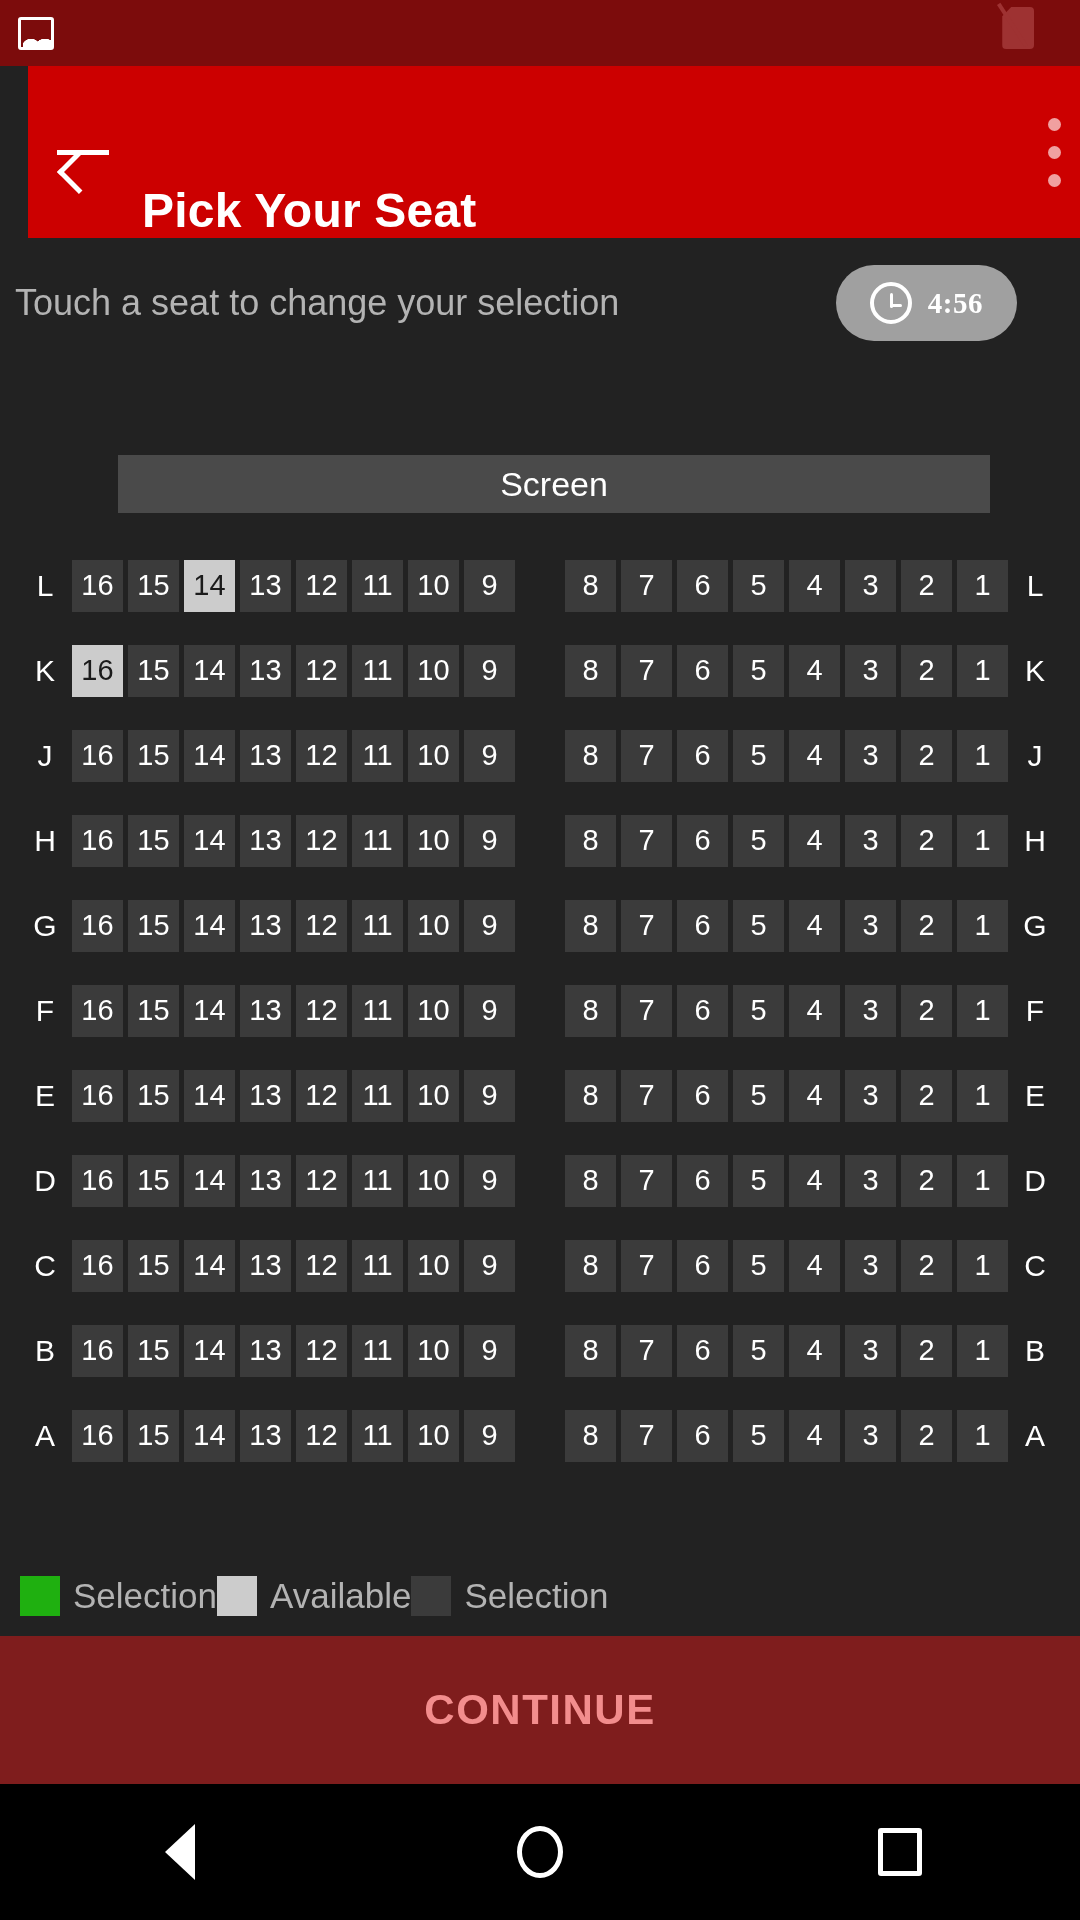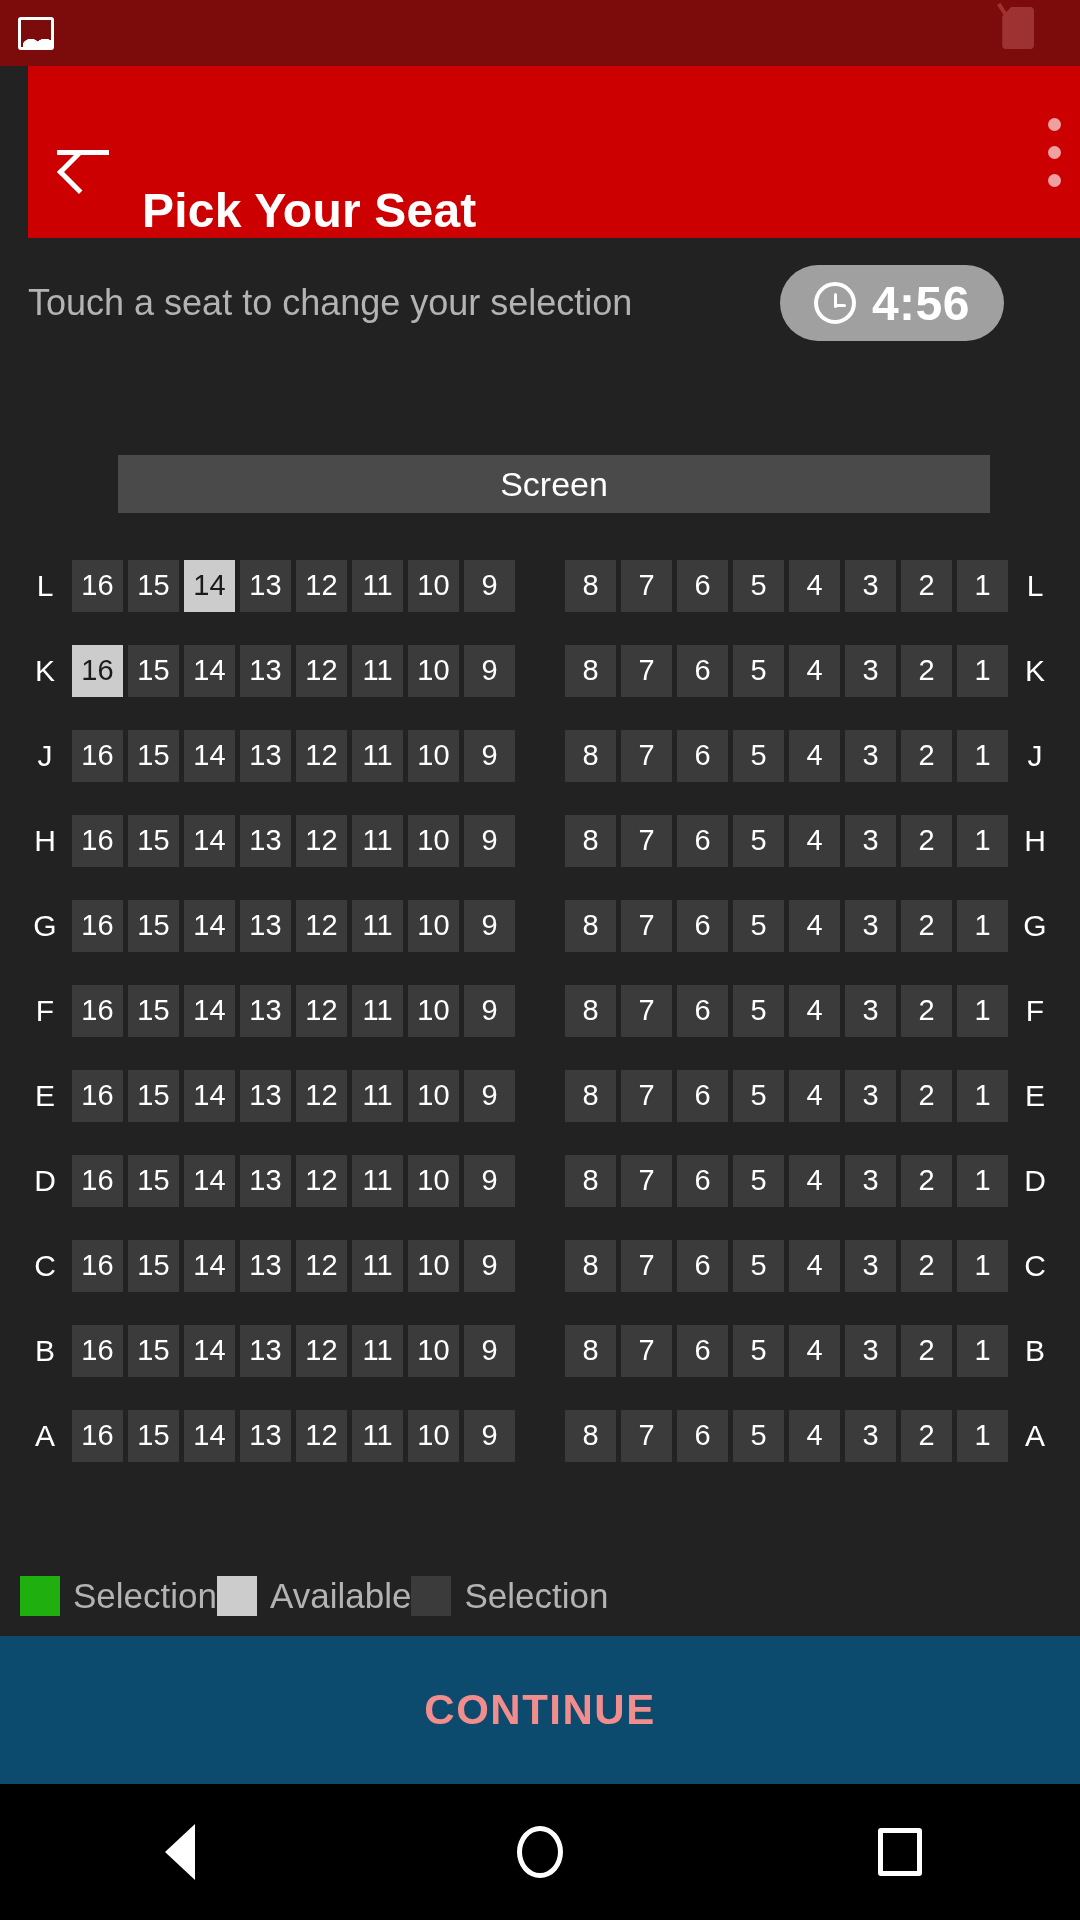--- a/index.html
+++ b/index.html
@@ -94,40 +94,40 @@
   .overflow-btn {
     margin-left:auto; width:108px; height:172px;
     display:flex; flex-direction:column; align-items:center; justify-content:center; gap:15px;
     cursor:pointer;
   }
   .overflow-btn .dot { width:13px; height:13px; border-radius:50%; background:#f0a0a0; }
 
   
   .instrbar {
     position:absolute; top:238px; left:0; width:1032px; height:130px;
-    display:flex; align-items:center; padding:0 28px;
+    display:flex; align-items:center; padding:0 15px;
   }
   .instr-text { color:#b3b3b3; font-size:36px; font-weight:400; }
   .timer-chip {
     margin-left:auto; display:flex; align-items:center; gap:16px;
     background:#a0a0a0; border-radius:38px; height:76px; padding:0 34px;
   }
   .clock-icon {
     width:42px; height:42px; border:4px solid #ffffff; border-radius:50%;
     position:relative; flex:none;
   }
   .clock-icon:before {
     content:""; position:absolute; left:16px; top:7px; width:3px; height:15px;
     background:#ffffff; border-radius:2px;
   }
   .clock-icon:after {
     content:""; position:absolute; left:17px; top:18px; width:11px; height:3px;
     background:#ffffff; border-radius:2px;
   }
-  .timer-val { color:#ffffff; font-size:48px; font-weight:bold; letter-spacing:0.5px; }
+  .timer-val { color:#ffffff; font-size:29px; font-weight:bold; letter-spacing:0.5px;font-family:Liberation Serif, serif; }
 
   
   .seatmap {
     position:absolute; top:400px; left:0; width:1080px; height:1230px;
     background:#222222;
   }
   .screen-bar {
     margin:55px 90px 0 118px; height:58px; background:#4a4a4a;
     display:flex; align-items:center; justify-content:center;
   }
@@ -157,21 +157,21 @@
     position:absolute; top:1556px; left:0; width:1080px; height:80px;
     display:flex; align-items:center; padding:0 20px; gap:0;
   }
   .legend-item { display:flex; align-items:center; gap:13px; }
   .legend-swatch { width:40px; height:40px; flex:none; }
   .legend-label { color:#b3b3b3; font-size:35px; }
 
   
   .continue-bar {
     position:absolute; top:1636px; left:0; width:1080px; height:148px;
-    background:#0c4a6e; display:flex; align-items:center; justify-content:center;
+    background:#7f1d1d; display:flex; align-items:center; justify-content:center;
     cursor:pointer;
   }
   .continue-label { color:#f28d8d; font-size:42px; font-weight:bold; letter-spacing:1.5px; }
 
   
   .navbar {
     position:absolute; top:1784px; left:0; width:1080px; height:136px;
     background:#000000; display:flex; align-items:center; justify-content:space-around;
   }
   .nav-btn { width:180px; height:136px; display:flex; align-items:center; justify-content:center; cursor:pointer; }

